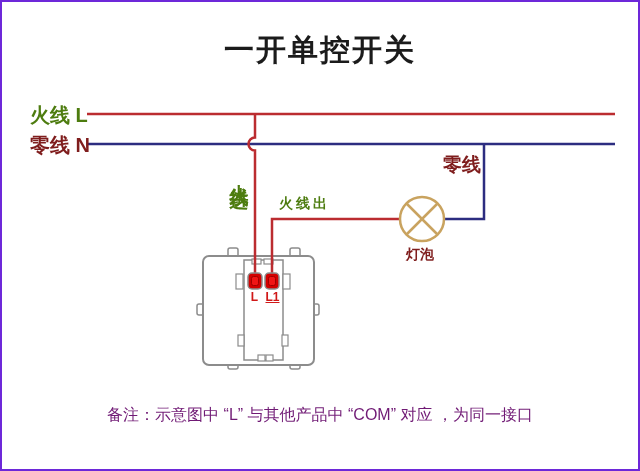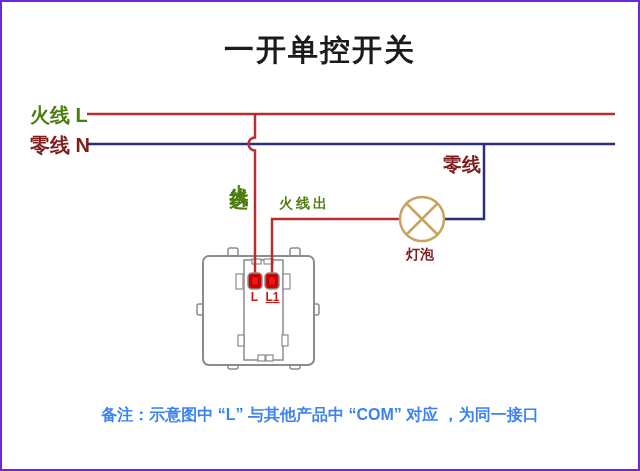--- a/index.html
+++ b/index.html
@@ -36,22 +36,22 @@
     writing-mode: vertical-rl;
     text-orientation: upright;
     letter-spacing: 3px;
   }
   .note {
     position: absolute;
     left: 0; right: 0;
     top: 403px;
     text-align: center;
     font-size: 16px;
-    font-weight: bold;
-    color: #3b82f6;
+    font-weight: normal;
+    color: #701a75;
   }
   .terminal-lbl {
     position: absolute;
     top: 289px;
     font-size: 12px;
     font-weight: bold;
     color: #d01818;
     text-align: center;
   }
 </style>

